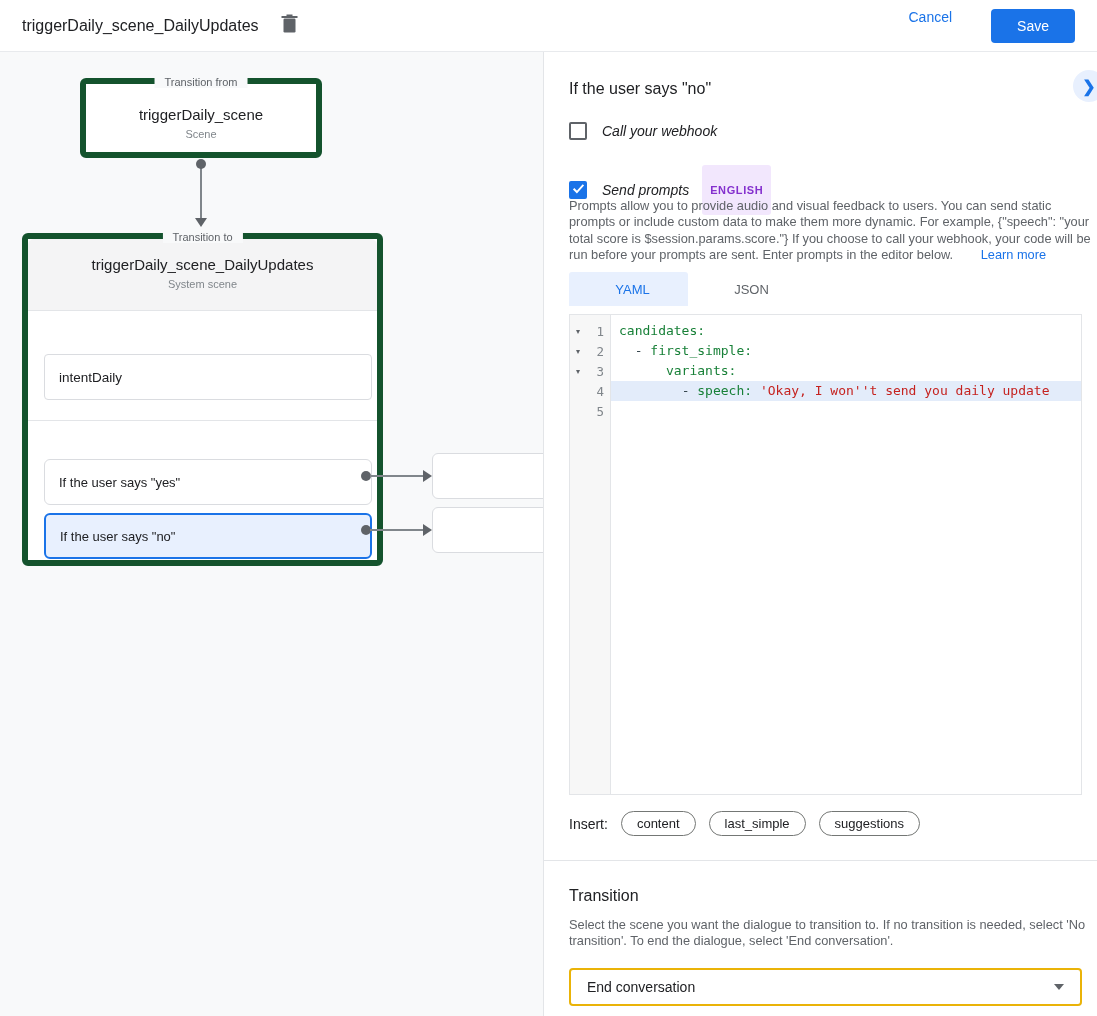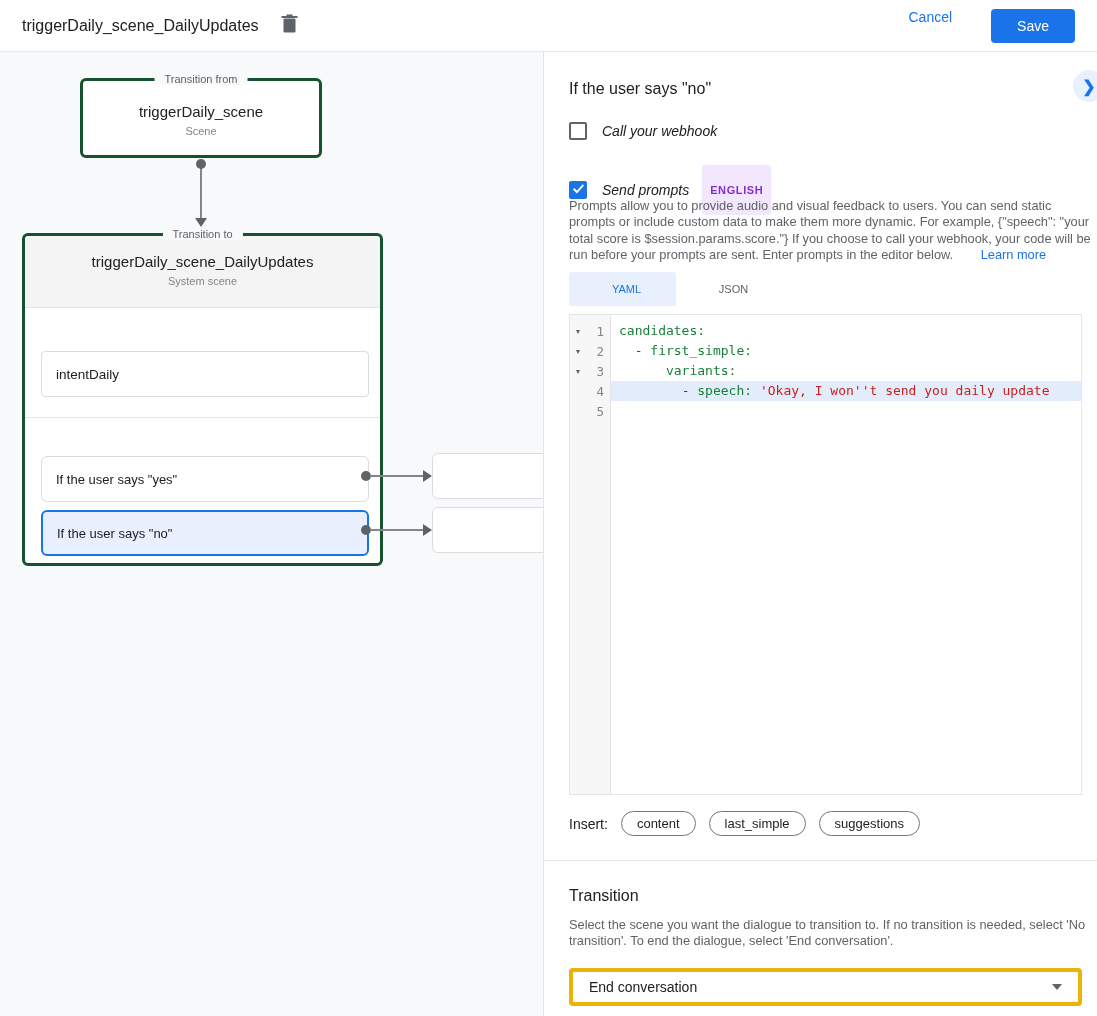--- a/index.html
+++ b/index.html
@@ -25,21 +25,21 @@
   .main { position: absolute; top: 52px; left: 0; right: 0; bottom: 0; }
   .canvas {
     position: absolute; left: 0; top: 0; width: 543px; height: 100%;
     background: #f8f9fa; overflow: hidden;
   }
   .panel {
     position: absolute; left: 543px; top: 0; right: 0; height: 100%;
     background: #fff; border-left: 1px solid #e3e5e8; overflow: hidden;
   }
   
-  .node-box { position: absolute; background: #fff; border: 3px solid #14532d; border-radius: 6px; }
+  .node-box { position: absolute; background: #fff; border: 6px solid #14532d; border-radius: 6px; }
   .node-legend {
     position: absolute; top: -8px; left: 50%; transform: translateX(-50%);
     background: #f8f9fa; padding: 0 10px; font-size: 11px; color: #5f6368; white-space: nowrap;
   }
   .from-box { left: 80px; top: 26px; width: 242px; height: 80px; }
   .from-title { text-align: center; font-size: 15px; margin-top: 22px; color: #202124; }
   .node-subtitle { text-align: center; font-size: 11px; color: #80868b; margin-top: 5px; }
   .v-line { position: absolute; left: 200px; top: 108px; width: 2px; height: 62px; background: #80868b; }
   .conn-dot { position: absolute; width: 10px; height: 10px; border-radius: 50%; background: #5f6368; }
   .v-dot { left: 196px; top: 107px; }
@@ -103,22 +103,22 @@
     margin-left: 13px; background: #f2e7fd; color: #8430ce; font-size: 11px; font-weight: 700;
     letter-spacing: 0.6px; padding: 19px 8px; border-radius: 3px;
   }
   .desc-text {
     position: absolute; left: 25px; top: 146px; width: 522px;
     font-size: 12.8px; line-height: 16.4px; color: #5f6368;
   }
   .learn-link { color: #1a73e8; text-decoration: none; cursor: pointer; margin-left: 24px; }
   .tabs { position: absolute; left: 25px; top: 220px; display: flex; }
   .tab {
-    width: 107px; height: 34px; display: flex; align-items: center; justify-content: center;
-    font-size: 11px; font-weight: 500; color: #5f6368; cursor: pointer; border-radius: 3px 3px 0 0; padding-left: 8px;
+    width: 119px; height: 34px; display: flex; align-items: center; justify-content: center;
+    font-size: 13px; font-weight: 500; color: #5f6368; cursor: pointer; border-radius: 3px 3px 0 0; padding-left: 8px;
   }
   .tab.active { background: #e8f0fe; color: #1a73e8; }
   
   .editor {
     position: absolute; left: 25px; top: 262px; width: 513px; height: 481px;
     border: 1px solid #e3e5e8; background: #fff; display: flex; overflow: hidden;
   }
   .gutter {
     width: 41px; background: #f7f7f7; border-right: 1px solid #e3e5e8;
     padding-top: 6px; flex: 0 0 auto;
@@ -142,21 +142,21 @@
   }
   .panel-divider { position: absolute; left: 0; right: 0; top: 808px; border-top: 1px solid #e3e5e8; }
   
   .trans-heading { position: absolute; left: 25px; top: 835px; font-size: 16px; color: #202124; }
   .trans-desc {
     position: absolute; left: 25px; top: 865px; width: 522px;
     font-size: 12.8px; line-height: 16.4px; color: #5f6368;
   }
   .trans-select {
     position: absolute; left: 25px; top: 916px; width: 513px; height: 38px;
-    border: 4px solid #eab308; border-radius: 4px; background: #fff;
+    border: 2px solid #eab308; border-radius: 4px; background: #fff;
     display: flex; align-items: center; padding: 0 16px; font-size: 14px; color: #202124; cursor: pointer;
   }
   .caret {
     margin-left: auto; width: 0; height: 0;
     border-left: 5px solid transparent; border-right: 5px solid transparent; border-top: 6px solid #5f6368;
   }
 </style>
 </head>
 <body>
 

